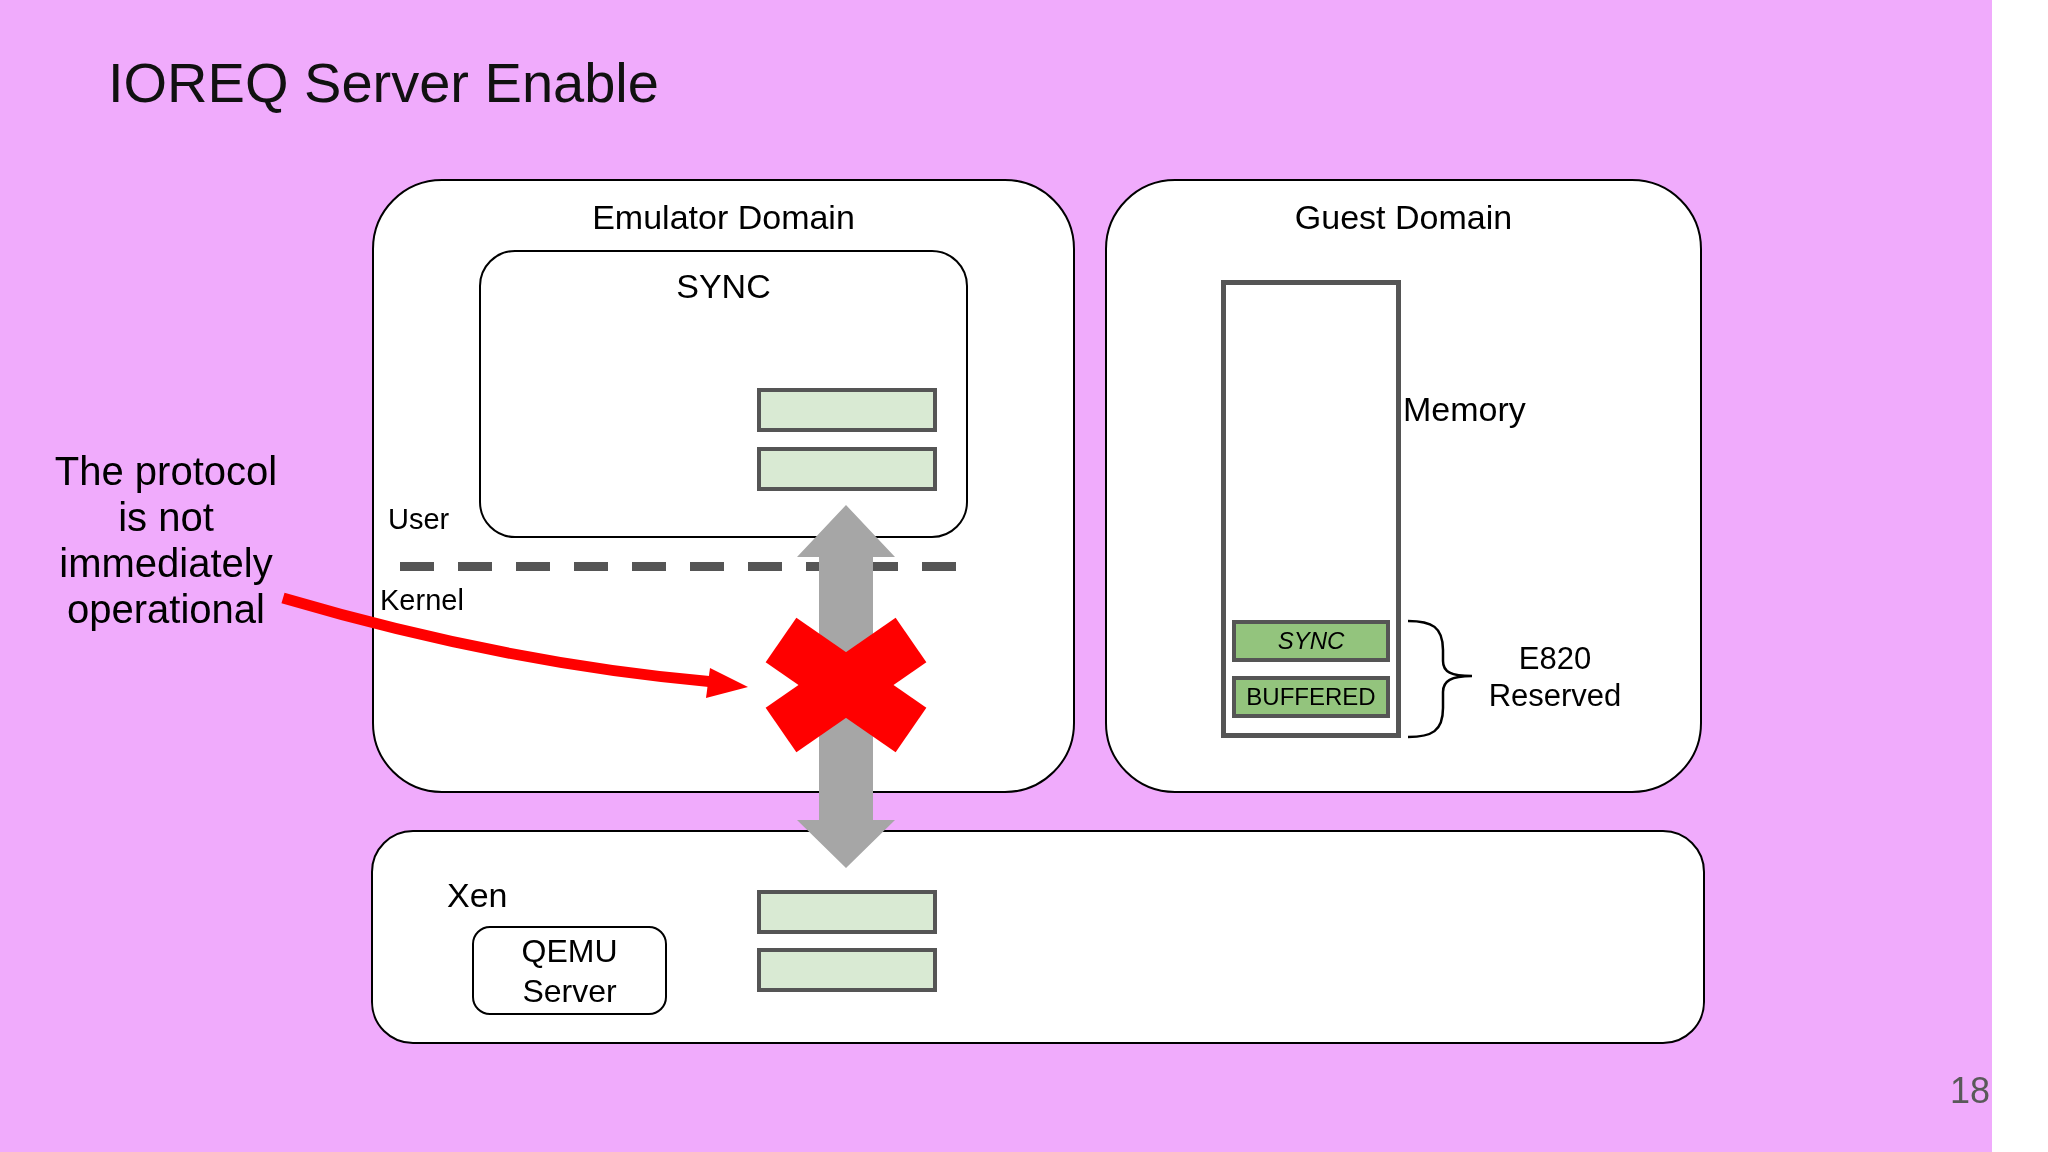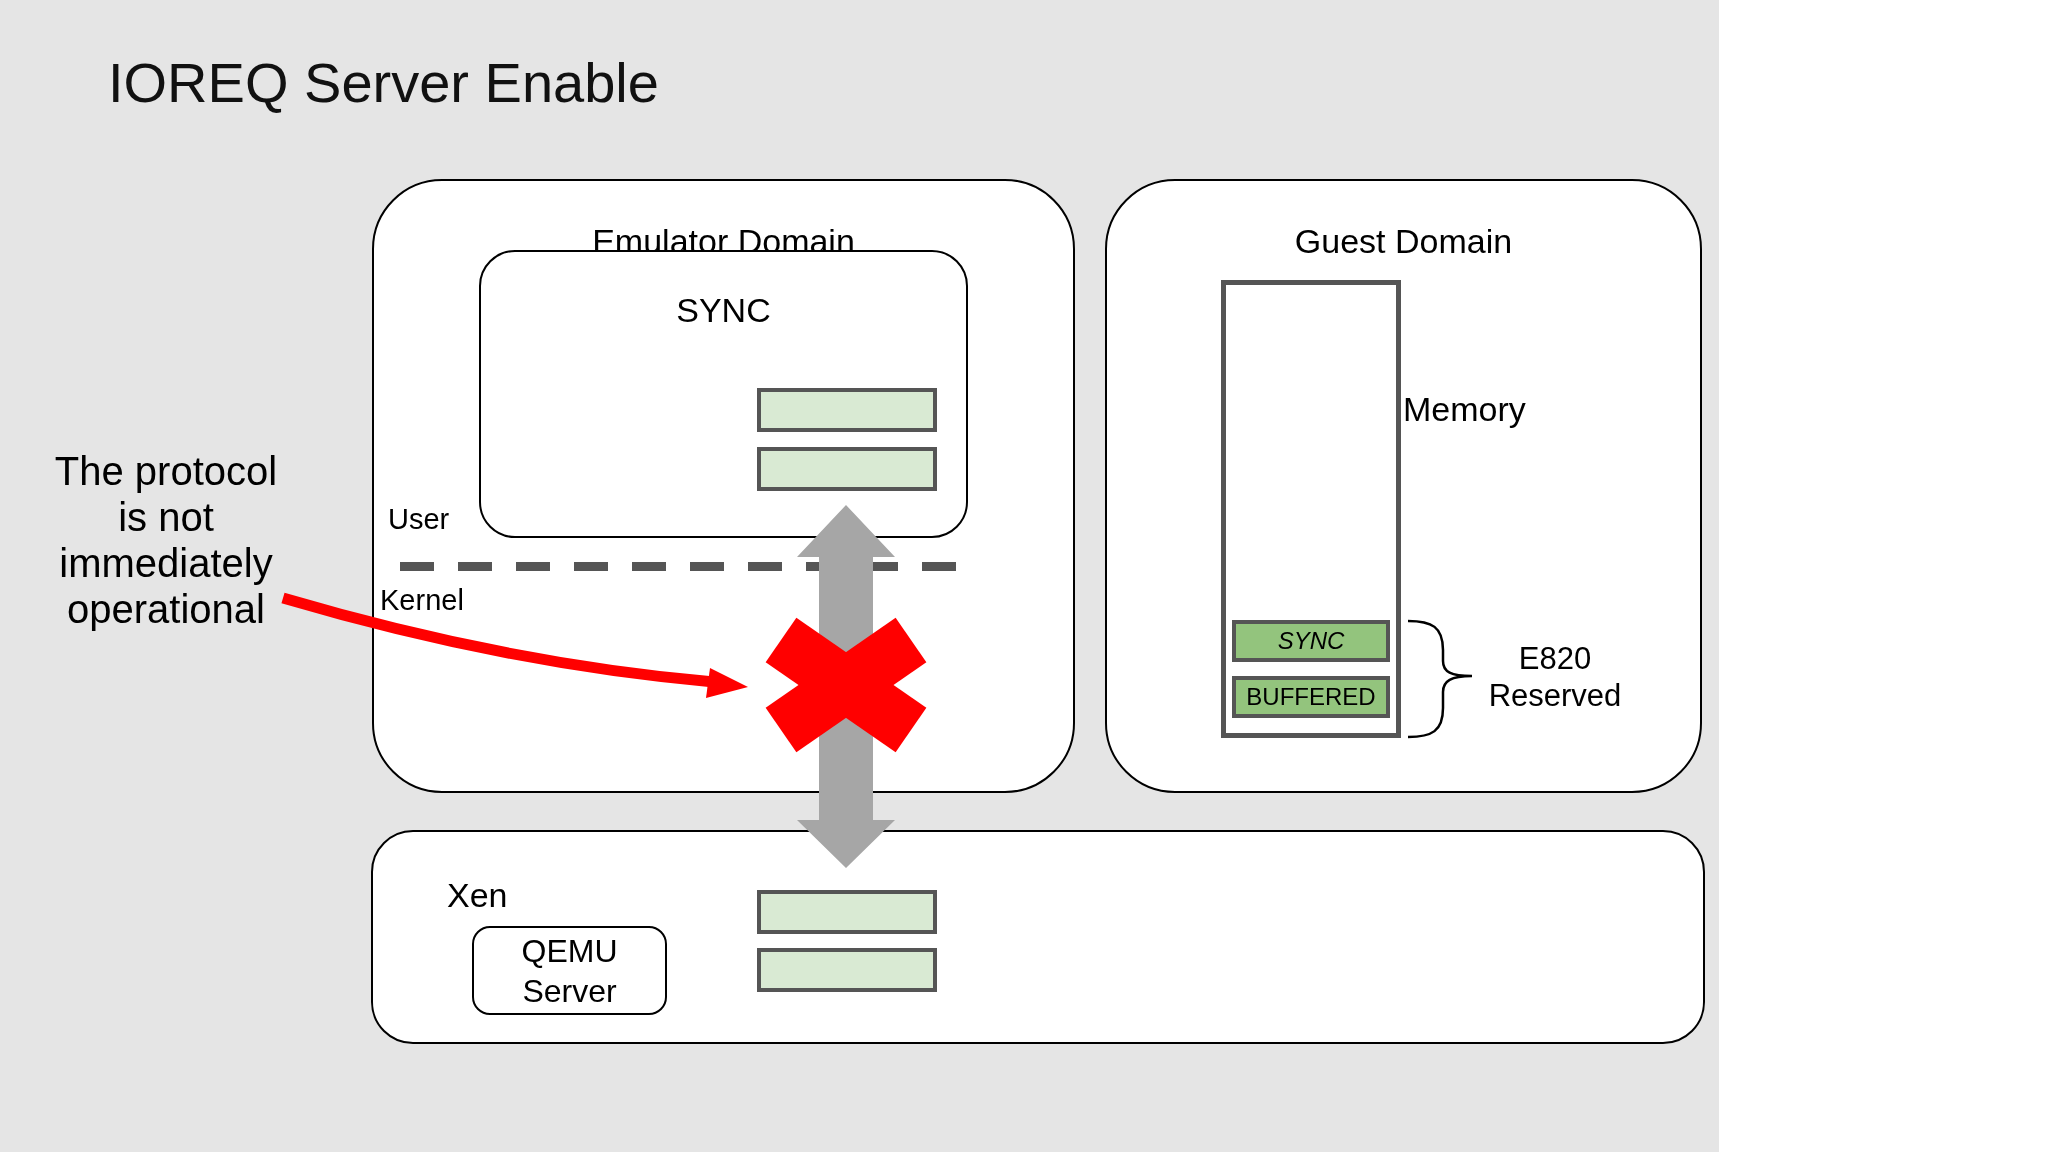--- a/index.html
+++ b/index.html
@@ -1,19 +1,19 @@
 <!DOCTYPE html>
 <html><head>
 <meta charset="utf-8">
 <style>
   html,body{margin:0;padding:0;background:#ffffff;}
   #slide{
     position:relative;
-    width:1719px;height:1152px;
-    background:#e5e5e5;
+    width:1992px;height:1152px;
+    background:#f0abfc;
     font-family:"Liberation Sans", sans-serif;
     color:#000;
     overflow:hidden;
   }
   .abs{position:absolute;}
   #title{
     left:108px;top:50px;
     font-size:56px;line-height:66px;
     color:#111;
   }
@@ -24,21 +24,21 @@
     box-sizing:border-box;
   }
   #emulator-box{left:372px;top:179px;width:703px;height:614px;}
   #guest-box{left:1105px;top:179px;width:597px;height:614px;}
   #xen-box{left:371px;top:830px;width:1334px;height:214px;border:2px solid #000;border-radius:42px;background:#fff;box-sizing:border-box;}
   #qemu-box{
     left:479px;top:250px;width:489px;height:288px;
     border:2px solid #000;border-radius:36px;background:#fff;box-sizing:border-box;
   }
   .heading{
-    font-size:34px;line-height:40px;text-align:center;margin-top:24px;
+    font-size:34px;line-height:40px;text-align:center;
   }
   #emulator-label{left:372px;top:197px;width:703px;}
   #guest-label{left:1105px;top:197px;width:597px;}
   #qemu-label{left:479px;top:266px;width:489px;}
   .buffer-slot{
     width:180px;height:44px;
     background:#d9ead3;border:4px solid #555555;
     box-sizing:border-box;
   }
   #buf1{left:757px;top:388px;}

